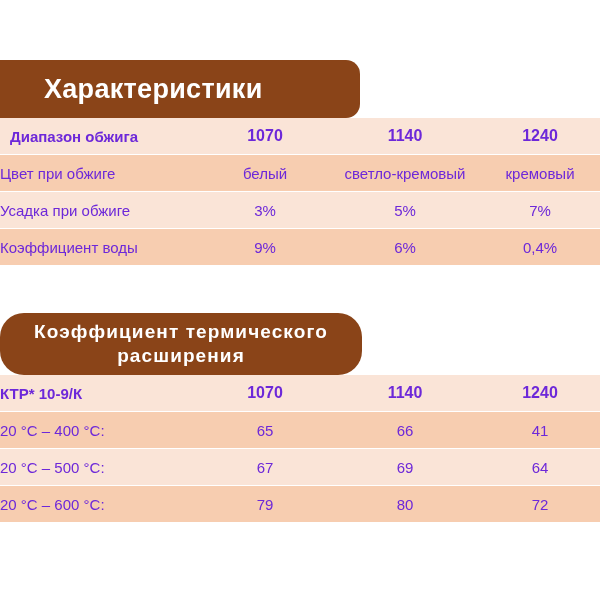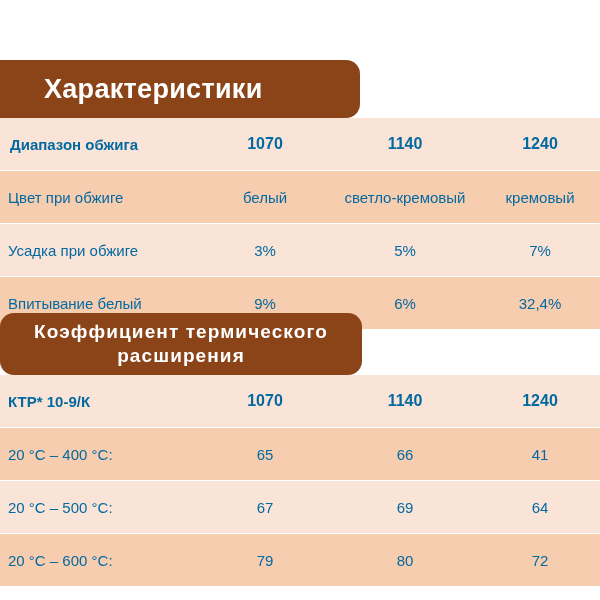--- a/index.html
+++ b/index.html
@@ -41,21 +41,21 @@
   }
   .badge-one-line {
     width: 360px;
     height: 58px;
     border-radius: 0 14px 14px 0;
     padding-left: 44px;
   }
   .badge-two-line {
     width: 362px;
     height: 62px;
-    border-radius: 14px;
+    border-radius: 24px;
     padding: 0 14px;
     justify-content: center;
     text-align: center;
   }
   .badge-title-lg {
     font-size: 27px;
     font-weight: bold;
     line-height: 1.05;
     letter-spacing: 0.3px;
     white-space: nowrap;
@@ -75,23 +75,23 @@
     table-layout: fixed;
     position: relative;
     z-index: 1;
   }
   table.data-table col.c-label { width: 200px; }
   table.data-table col.c-v1    { width: 130px; }
   table.data-table col.c-v2    { width: 150px; }
   table.data-table col.c-v3    { width: 120px; }
 
   table.data-table td {
-    padding: 8px;
+    padding: 0;
     height: 36px;
-    color: #0369a1;
+    color: #6d28d9;
     font-size: 15px;
     vertical-align: middle;
     border-bottom: 1px solid #ffffff;
   }
   table.data-table tr.row-dark  td { background: #F7CDB0; margin-left: 7px; }
   table.data-table tr.row-light td { background: #FAE4D7; }
   table.data-table tr.head-row  td { background: #FAE4D7; font-weight: bold; }
   table.data-table tr:last-child td { border-bottom: none; }
 
   td.cell-label {
@@ -138,24 +138,24 @@
           <td class="cell-value">светло-кремовый</td>
           <td class="cell-value">кремовый</td>
         </tr>
         <tr class="row-light">
           <td class="cell-label">Усадка при обжиге</td>
           <td class="cell-value">3%</td>
           <td class="cell-value">5%</td>
           <td class="cell-value">7%</td>
         </tr>
         <tr class="row-dark">
-          <td class="cell-label">Впитывание белый</td>
+          <td class="cell-label">Коэффициент воды</td>
           <td class="cell-value">9%</td>
           <td class="cell-value">6%</td>
-          <td class="cell-value">32,4%</td>
+          <td class="cell-value">0,4%</td>
         </tr>
       </tbody>
     </table>
   </div>
 
   <div class="section" id="section-cte">
 
     <div class="badge badge-two-line">
       <span class="badge-title-md">
         <span>Коэффициент  термического</span><br>

